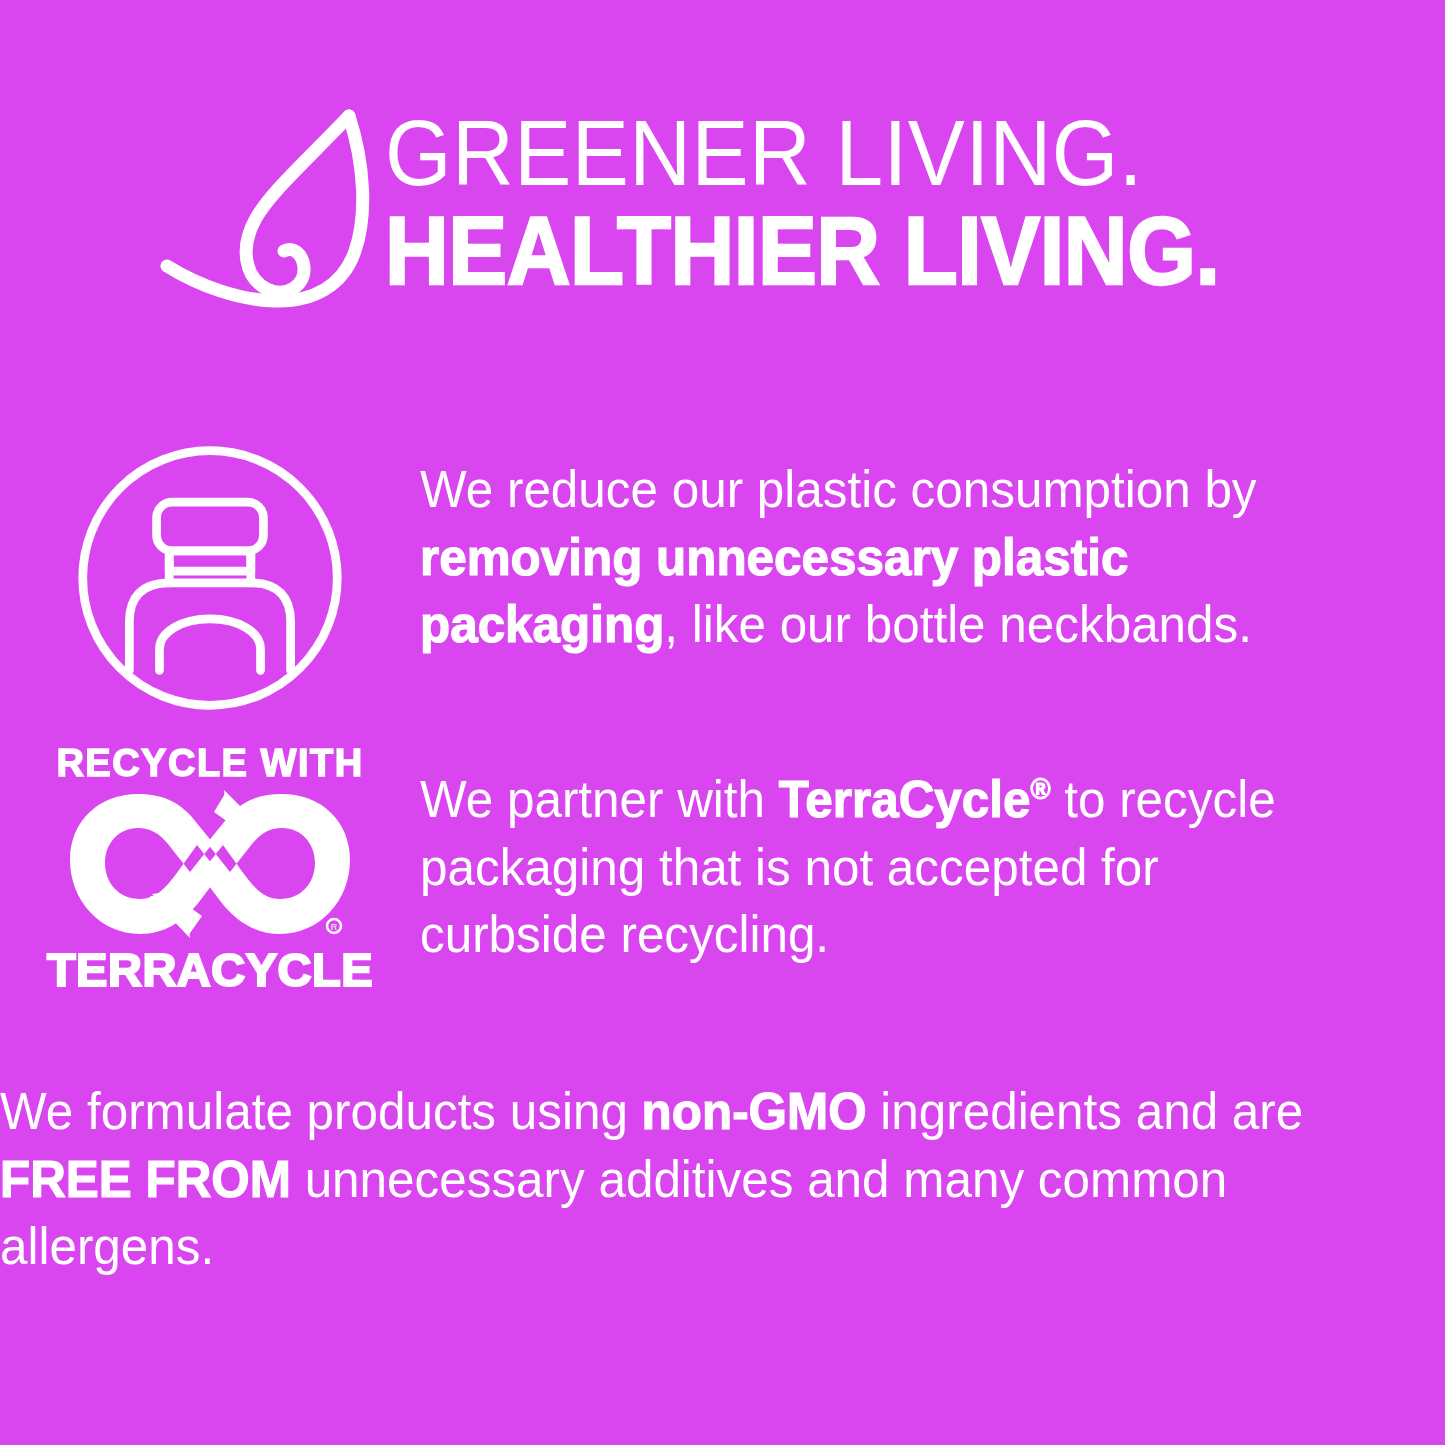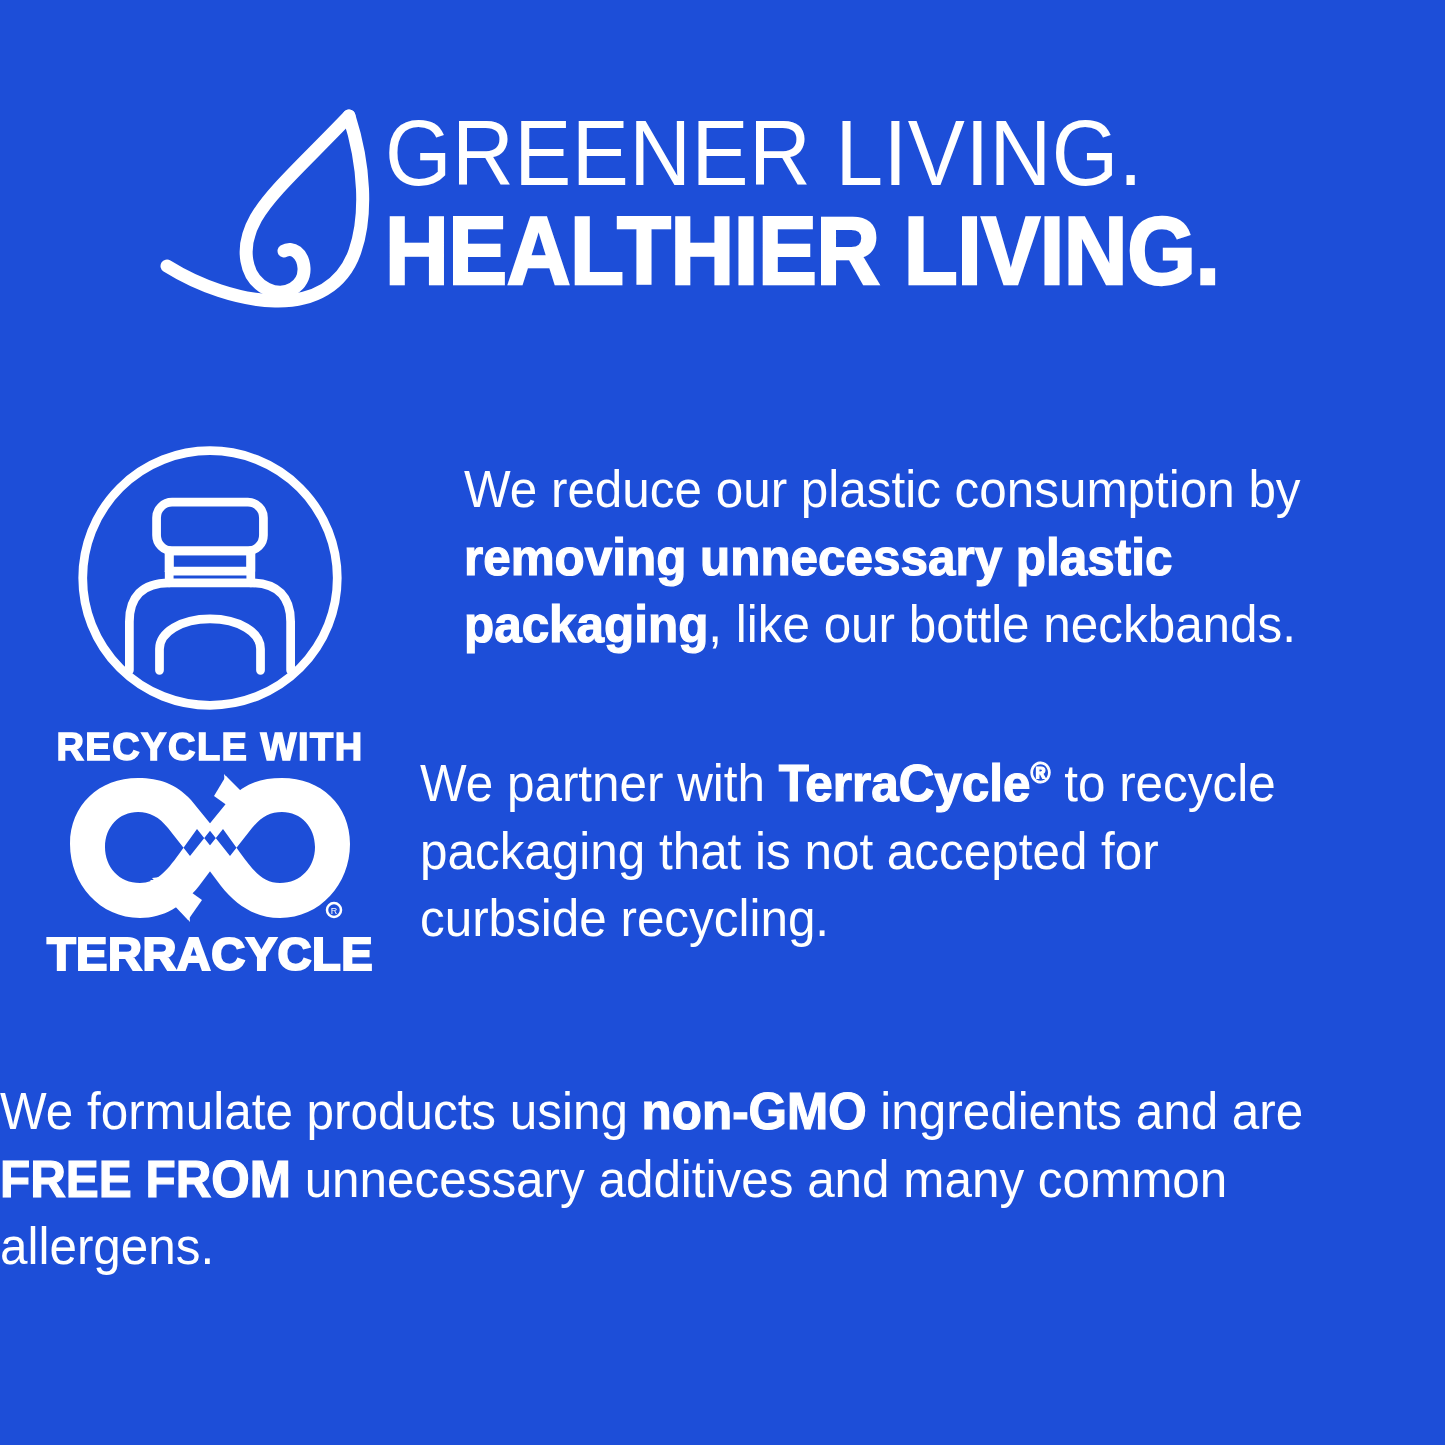--- a/index.html
+++ b/index.html
@@ -13,21 +13,21 @@
     font-family: "Liberation Sans", sans-serif;
     color: #ffffff;
     overflow: hidden;
     position: relative;
   }
 
   .page {
     position: relative;
     width: 1445px;
     height: 1445px;
-    background: #1d4ed8;
+    background: #d946ef;
   }
 
   
   .header {
     position: absolute;
     left: 0;
     top: 96px;
     width: 1445px;
     height: 230px;
     display: flex;
@@ -100,24 +100,24 @@
   .row-text b {
     font-weight: 700;
     -webkit-text-stroke: 1.2px #ffffff;
   }
   .row-text .sup {
     font-size: 0.55em;
     vertical-align: super;
     font-weight: 700;
   }
 
-  #row-1 { top: 442px; gap: 44px; }
+  #row-1 { top: 442px; }
   #row-1 .row-text { padding-top: 14px; }
 
-  #row-2 { top: 728px; }
+  #row-2 { top: 744px; }
   #row-2 .row-icon { flex: 0 0 420px; }
   #row-2 .row-text { padding-top: 22px; }
 
   #row-3 { top: 1058px; }
   #row-3 .row-text { padding-top: 20px; }
 
   
   .tc-logo {
     width: 290px;
     display: flex;

